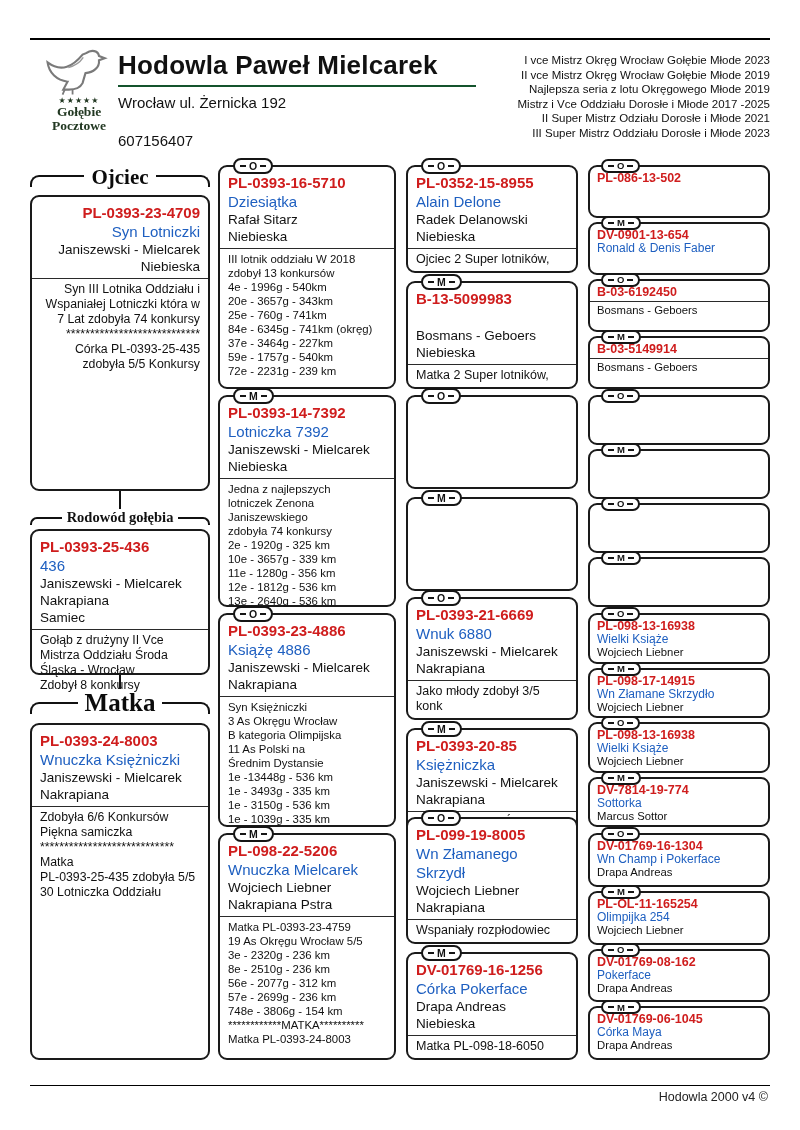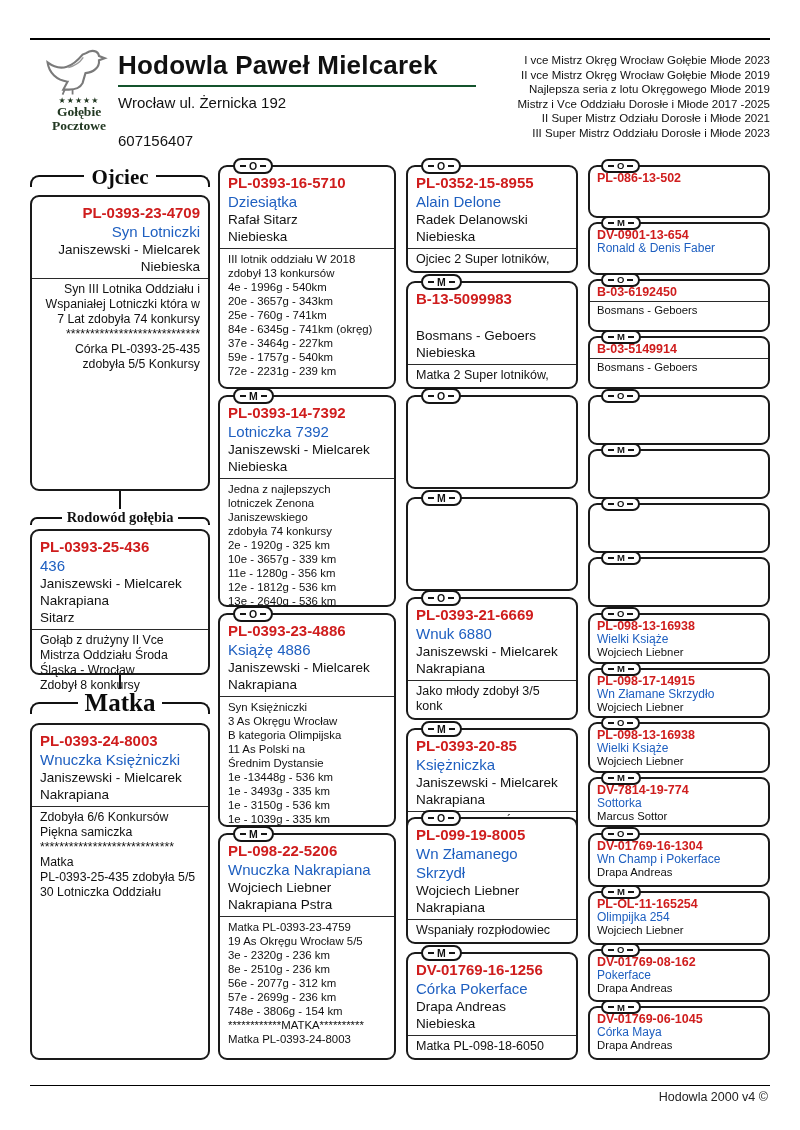--- a/index.html
+++ b/index.html
@@ -142,21 +142,21 @@
       <div class="pedlabel">
         <i class="cline l"></i>
           <span>Rodowód gołębia</span>
           <i class="cline r"></i>
       </div>
       <div class="pbox subject-box">
         <div class="r">PL-0393-25-436</div>
         <div class="n">436</div>
         <div class="b">Janiszewski - Mielcarek</div>
         <div class="c">Nakrapiana</div>
-        <div class="sx">Sitarz</div>
+        <div class="sx">Samiec</div>
         <div class="sep"></div>
         <div class="d">Gołąb z drużyny II Vce
 Mistrza Oddziału Środa
 Śląska - Wrocław
 Zdobył 8 konkursy</div>
       </div>
       <div class="vconn vc2"></div>
       <div class="sechead h-mother">
         <i class="cline l"></i>
           <span>Matka</span>
@@ -241,21 +241,21 @@
 1e - 3150g - 536 km
 1e - 1039g - 335 km</div>
       </div>
       <div class="pbox b4">
         <span class="marker">
             <i class="md"></i>
             <b>M</b>
             <i class="md"></i>
           </span>
         <div class="r">PL-098-22-5206</div>
-        <div class="n">Wnuczka Nakrapiana</div>
+        <div class="n">Wnuczka Mielcarek</div>
         <div class="b">Wojciech Liebner</div>
         <div class="c">Nakrapiana Pstra</div>
         <div class="sep"></div>
         <div class="d">Matka PL-0393-23-4759
 19 As Okręgu Wrocław 5/5
 3e - 2320g - 236 km
 8e - 2510g - 236 km
 56e - 2077g - 312 km
 57e - 2699g - 236 km
 748e - 3806g - 154 km

